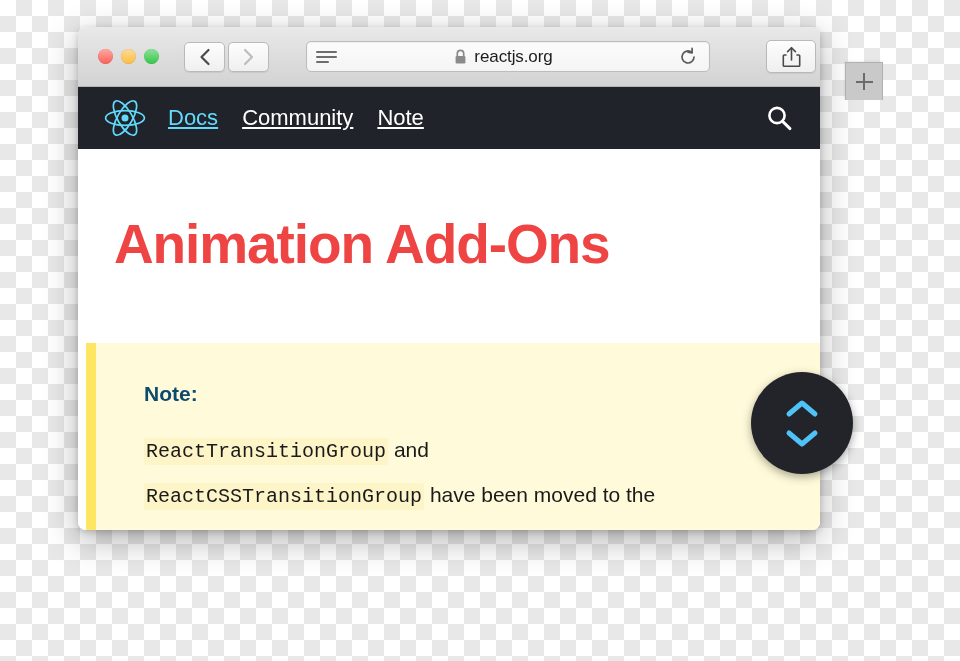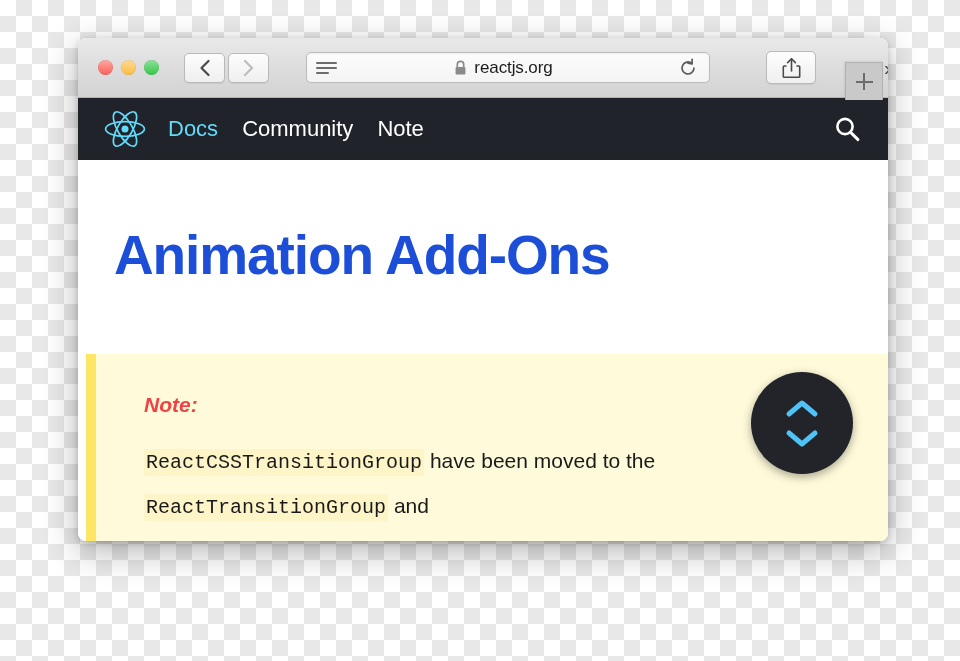--- a/index.html
+++ b/index.html
@@ -21,22 +21,22 @@
       linear-gradient(45deg, #e8e8e8 25%, transparent 25%, transparent 75%, #e8e8e8 75%),
       linear-gradient(45deg, #e8e8e8 25%, transparent 25%, transparent 75%, #e8e8e8 75%);
     background-size: 32px 32px;
     background-position: 0 0, 16px 16px;
   }
 
   
   #window {
     position: absolute;
     left: 78px;
-    top: 38px;
-    width: 810px;
+    top: 27px;
+    width: 742px;
     height: 503px;
     border-radius: 8px;
     box-shadow: 0 10px 34px rgba(0,0,0,0.30), 0 2px 6px rgba(0,0,0,0.18);
     overflow: hidden;
     background: #ffffff;
   }
 
   
   #toolbar {
     position: relative;
@@ -161,55 +161,55 @@
     display: flex;
     align-items: center;
     padding: 0 26px;
   }
   #logo { margin-right: 22px; display: flex; align-items: center; }
   .navlink {
     font-size: 22px;
     color: #ffffff;
     margin-right: 24px;
     white-space: nowrap;
+    text-decoration: underline;
   }
   .navlink.active { color: #61dafb; }
   #search-btn { margin-left: auto; display: flex; align-items: center; }
 
   
   #content {
     position: relative;
     background: #ffffff;
     height: 381px;
     overflow: hidden;
   }
   #page-title {
     margin: 63px 0 0 36px;
     font-size: 55px;
     font-weight: bold;
-    color: #1d4ed8;
+    color: #ef4444;
     letter-spacing: -1.1px;
   }
 
   #note-box {
     position: absolute;
     left: 8px;
     top: 194px;
     right: 0;
     bottom: 0;
     background: #fffbda;
     border-left: 10px solid #ffe564;
     padding: 39px 0 0 48px;
   }
   #note-label {
     font-size: 21px;
     font-weight: bold;
-    color: #ef4444;
+    color: #0c4a6e;
     margin-bottom: 22px;
-    font-style: italic;
   }
   .note-line {
     font-size: 21px;
     color: #1a1a1a;
     line-height: 43px;
     white-space: nowrap;
   }
   code {
     font-family: "Liberation Mono", monospace;
     font-size: 20px;
@@ -320,24 +320,24 @@
         </svg>
       </div>
     </div>
 
     <div id="content">
       <h1 id="page-title">Animation Add-Ons</h1>
 
       <div id="note-box">
         <div id="note-label">Note:</div>
         <div class="note-line">
+          <code>ReactTransitionGroup</code><span> and</span>
+        </div>
+        <div class="note-line">
           <code>ReactCSSTransitionGroup</code><span> have been moved to the</span>
-        </div>
-        <div class="note-line">
-          <code>ReactTransitionGroup</code><span> and</span>
         </div>
       </div>
     </div>
   </div>
 
   <div id="newtab">
     <span class="plus-h"></span>
     <span class="plus-v"></span>
   </div>
 

